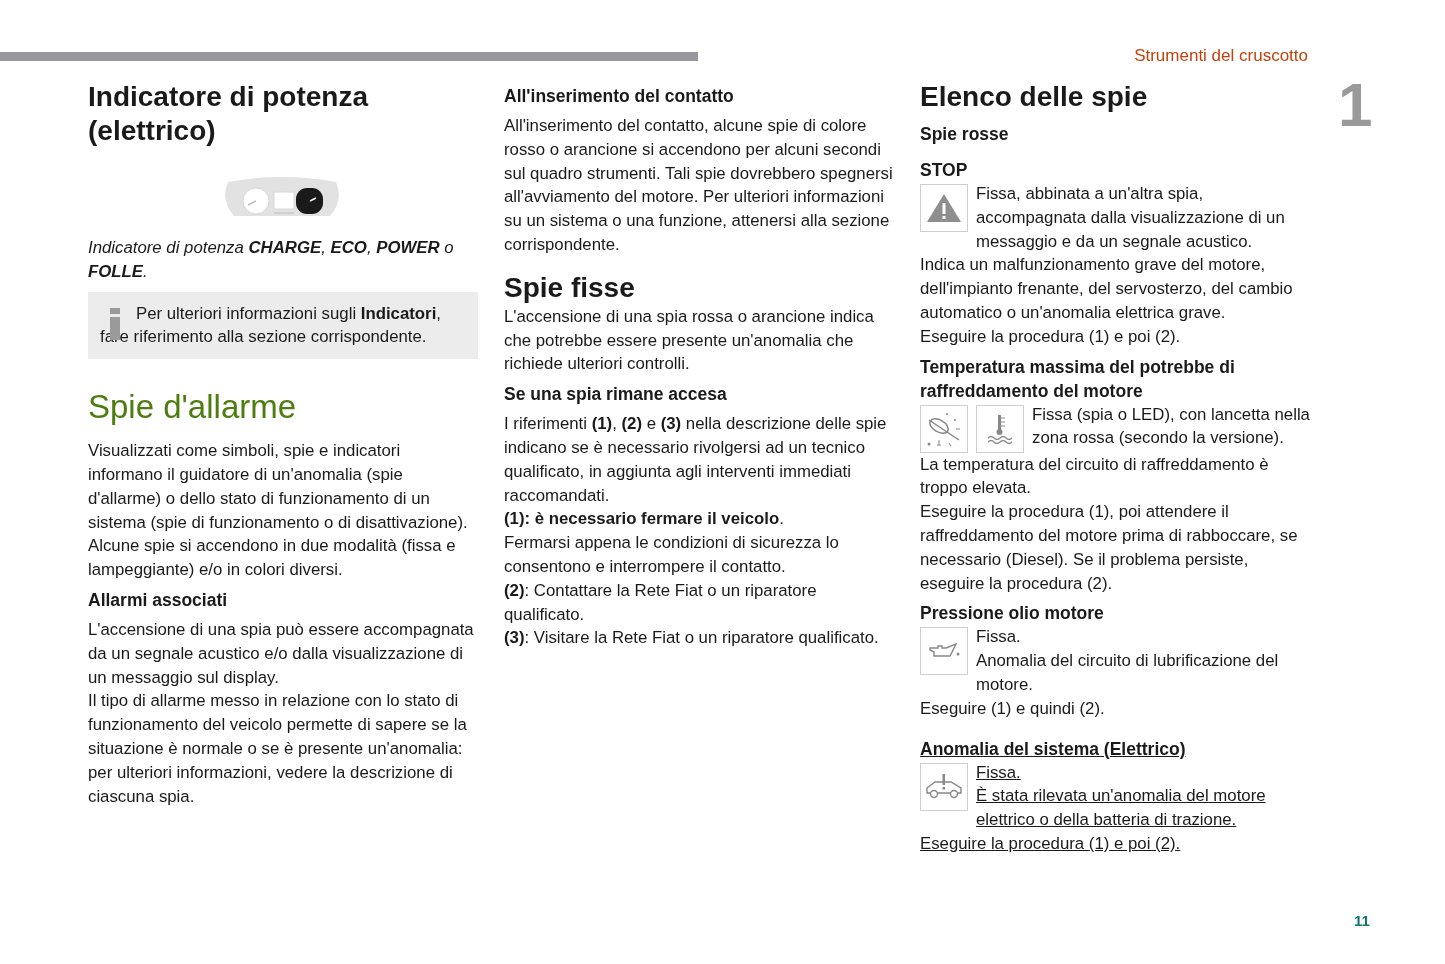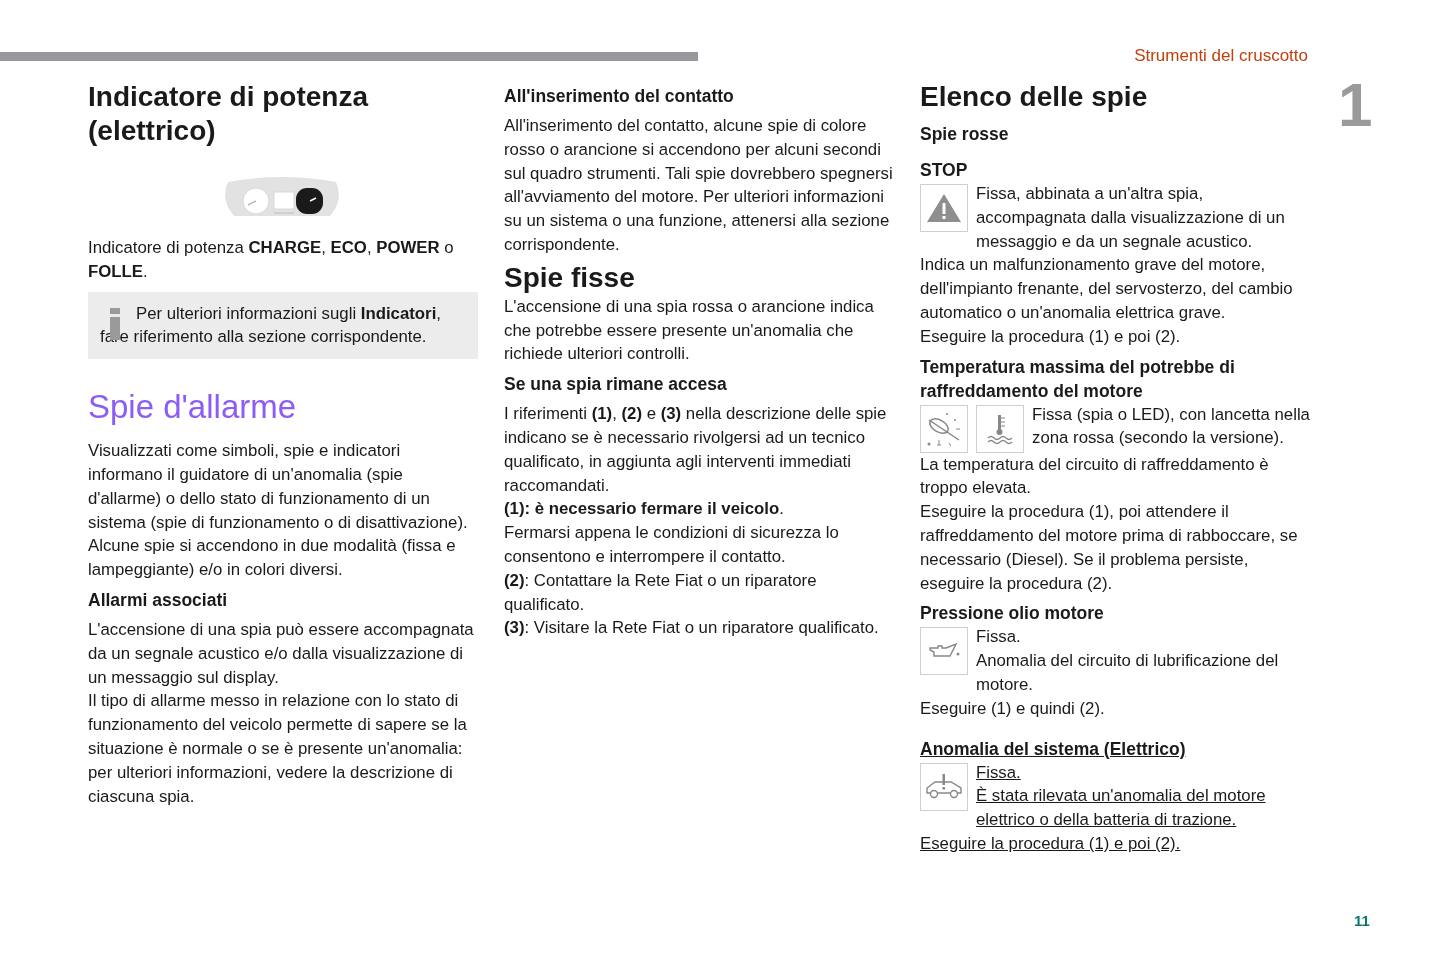--- a/index.html
+++ b/index.html
@@ -9,21 +9,21 @@
   .running-head { position: absolute; right: 137px; top: 46px; font-size: 17px; color: #c2410c; }
   .chapter-num { position: absolute; left: 1338px; top: 74px; font-size: 62px; font-weight: bold; color: #9a9a9a; line-height: 1; }
   .page-num { position: absolute; left: 1354px; top: 912px; font-size: 15px; color: #0f766e; font-weight: bold; }
   .col { position: absolute; top: 78px; }
   .col1 { left: 88px; width: 390px; }
   .col2 { left: 504px; width: 392px; }
   .col3 { left: 920px; width: 392px; }
   p { margin: 0; font-size: 16.8px; line-height: 23.8px; }
   b { font-weight: bold; }
   .h1 { font-size: 28px; font-weight: bold; line-height: 34px; margin: 0; }
-  .h-light { font-size: 33px; color: #8b5cf6; font-weight: normal; line-height: 40px; margin: 0; }
+  .h-light { font-size: 33px; color: #4d7c0f; font-weight: normal; line-height: 40px; margin: 0; }
   .h3 { font-size: 17.5px; font-weight: bold; line-height: 24px; margin: 0; }
   .h2 { font-size: 28px; font-weight: bold; line-height: 34px; margin: 0; }
   .note { background: #ececec; padding: 10px 12px 10px 12px; position: relative; margin-top: 8px; }
   .note-icon { position: absolute; left: 22px; top: 16px; width: 10px; height: 32px; }
   .note-icon .dot { position: absolute; left: 0; top: 0; width: 10px; height: 6px; background: #9a9a9a; }
   .note-icon .bar { position: absolute; left: 0; top: 9px; width: 10px; height: 23px; background: #9a9a9a; }
   .cluster { width: 120px; height: 48px; margin: 28px 0 0 134px; }
   .icon-box { float: left; width: 46px; height: 46px; border: 1px solid #cfcfcf; margin: 2px 8px 0 0;
               display: flex; align-items: center; justify-content: center; background: #fff; }
   .clear { clear: both; }
@@ -42,39 +42,39 @@
     <svg width="120" height="48" viewBox="0 0 120 48">
       <path d="M6 6 Q60 -4 114 6 Q122 24 108 40 L12 40 Q-2 24 6 6 Z" fill="#e2e2e2"></path>
       <circle cx="34" cy="25" r="13" fill="#ffffff" stroke="#d8d8d8"></circle>
       <line x1="34" y1="25" x2="26" y2="29" stroke="#bbb" stroke-width="1.5"></line>
       <rect x="52" y="16" width="20" height="17" fill="#ffffff" stroke="#d8d8d8"></rect>
       <rect x="52" y="36" width="20" height="2" fill="#d0d0d0"></rect>
       <rect x="74" y="12" width="27" height="26" rx="11" fill="#1a1a1a"></rect>
       <line x1="88" y1="25" x2="94" y2="22" stroke="#fff" stroke-width="1.5"></line>
     </svg>
   </div>
-  <p style="margin-top:12px;"><span>Indicatore di potenza </span><b>CHARGE</b><span>, </span><b>ECO</b><span>, </span><b>POWER</b><span> o </span><b>FOLLE</b><span>.</span></p>
+  <p style="margin-top:12px;font-style:italic;"><span>Indicatore di potenza </span><b>CHARGE</b><span>, </span><b>ECO</b><span>, </span><b>POWER</b><span> o </span><b>FOLLE</b><span>.</span></p>
   <div class="note">
     <div class="note-icon">
         <div class="dot"></div>
         <div class="bar"></div>
       </div>
     <p><span style="display:inline-block;width:36px;"></span><span>Per ulteriori informazioni sugli </span><b>Indicatori</b><span>, fare riferimento alla sezione corrispondente.</span></p>
   </div>
   <h2 class="h-light" style="margin-top:28px;">Spie d'allarme</h2>
   <p style="margin-top:12px;">Visualizzati come simboli, spie e indicatori informano il guidatore di un'anomalia (spie d'allarme) o dello stato di funzionamento di un sistema (spie di funzionamento o di disattivazione). Alcune spie si accendono in due modalità (fissa e lampeggiante) e/o in colori diversi.</p>
   <h3 class="h3" style="margin-top:6px;">Allarmi associati</h3>
   <p style="margin-top:6px;">L'accensione di una spia può essere accompagnata da un segnale acustico e/o dalla visualizzazione di un messaggio sul display.</p>
   <p>Il tipo di allarme messo in relazione con lo stato di funzionamento del veicolo permette di sapere se la situazione è normale o se è presente un'anomalia: per ulteriori informazioni, vedere la descrizione di ciascuna spia.</p>
 </div>
 
 <div class="col col2">
   <h3 class="h3" style="margin-top:6px;">All'inserimento del contatto</h3>
   <p style="margin-top:6px;">All'inserimento del contatto, alcune spie di colore rosso o arancione si accendono per alcuni secondi sul quadro strumenti. Tali spie dovrebbero spegnersi all'avviamento del motore. Per ulteriori informazioni su un sistema o una funzione, attenersi alla sezione corrispondente.</p>
-  <h2 class="h2" style="margin-top:4px;">Spie fisse</h2>
+  <h2 class="h2" style="margin-top:14px;">Spie fisse</h2>
   <p style="margin-top:0;">L'accensione di una spia rossa o arancione indica che potrebbe essere presente un'anomalia che richiede ulteriori controlli.</p>
   <h3 class="h3" style="margin-top:6px;">Se una spia rimane accesa</h3>
   <p style="margin-top:6px;"><span>I riferimenti </span><b>(1)</b><span>, </span><b>(2)</b><span> e </span><b>(3)</b><span> nella descrizione delle spie indicano se è necessario rivolgersi ad un tecnico qualificato, in aggiunta agli interventi immediati raccomandati.</span></p>
   <p><b>(1)</b><b>: è necessario fermare il veicolo</b><span>.</span></p>
   <p>Fermarsi appena le condizioni di sicurezza lo consentono e interrompere il contatto.</p>
   <p><b>(2)</b><span>: Contattare la Rete Fiat o un riparatore qualificato.</span></p>
   <p><b>(3)</b><span>: Visitare la Rete Fiat o un riparatore qualificato.</span></p>
 </div>
 
 <div class="col col3">

